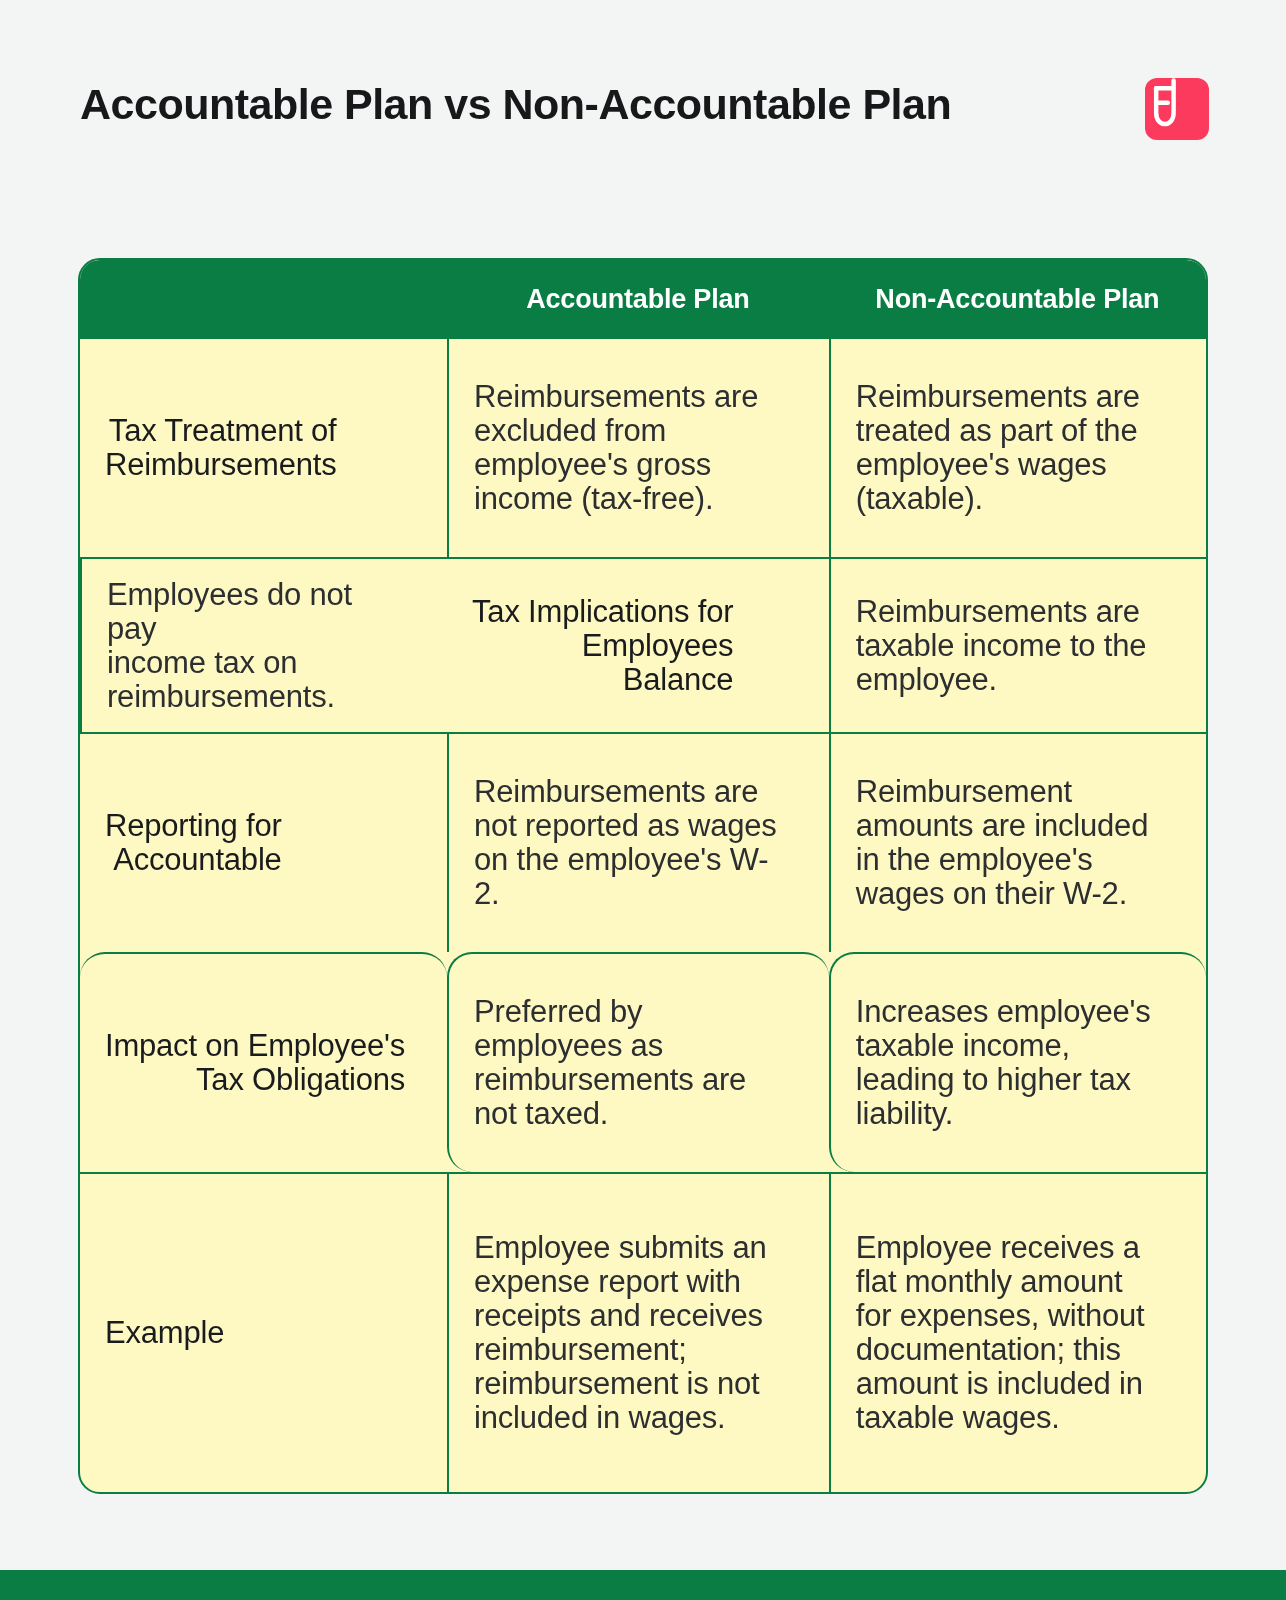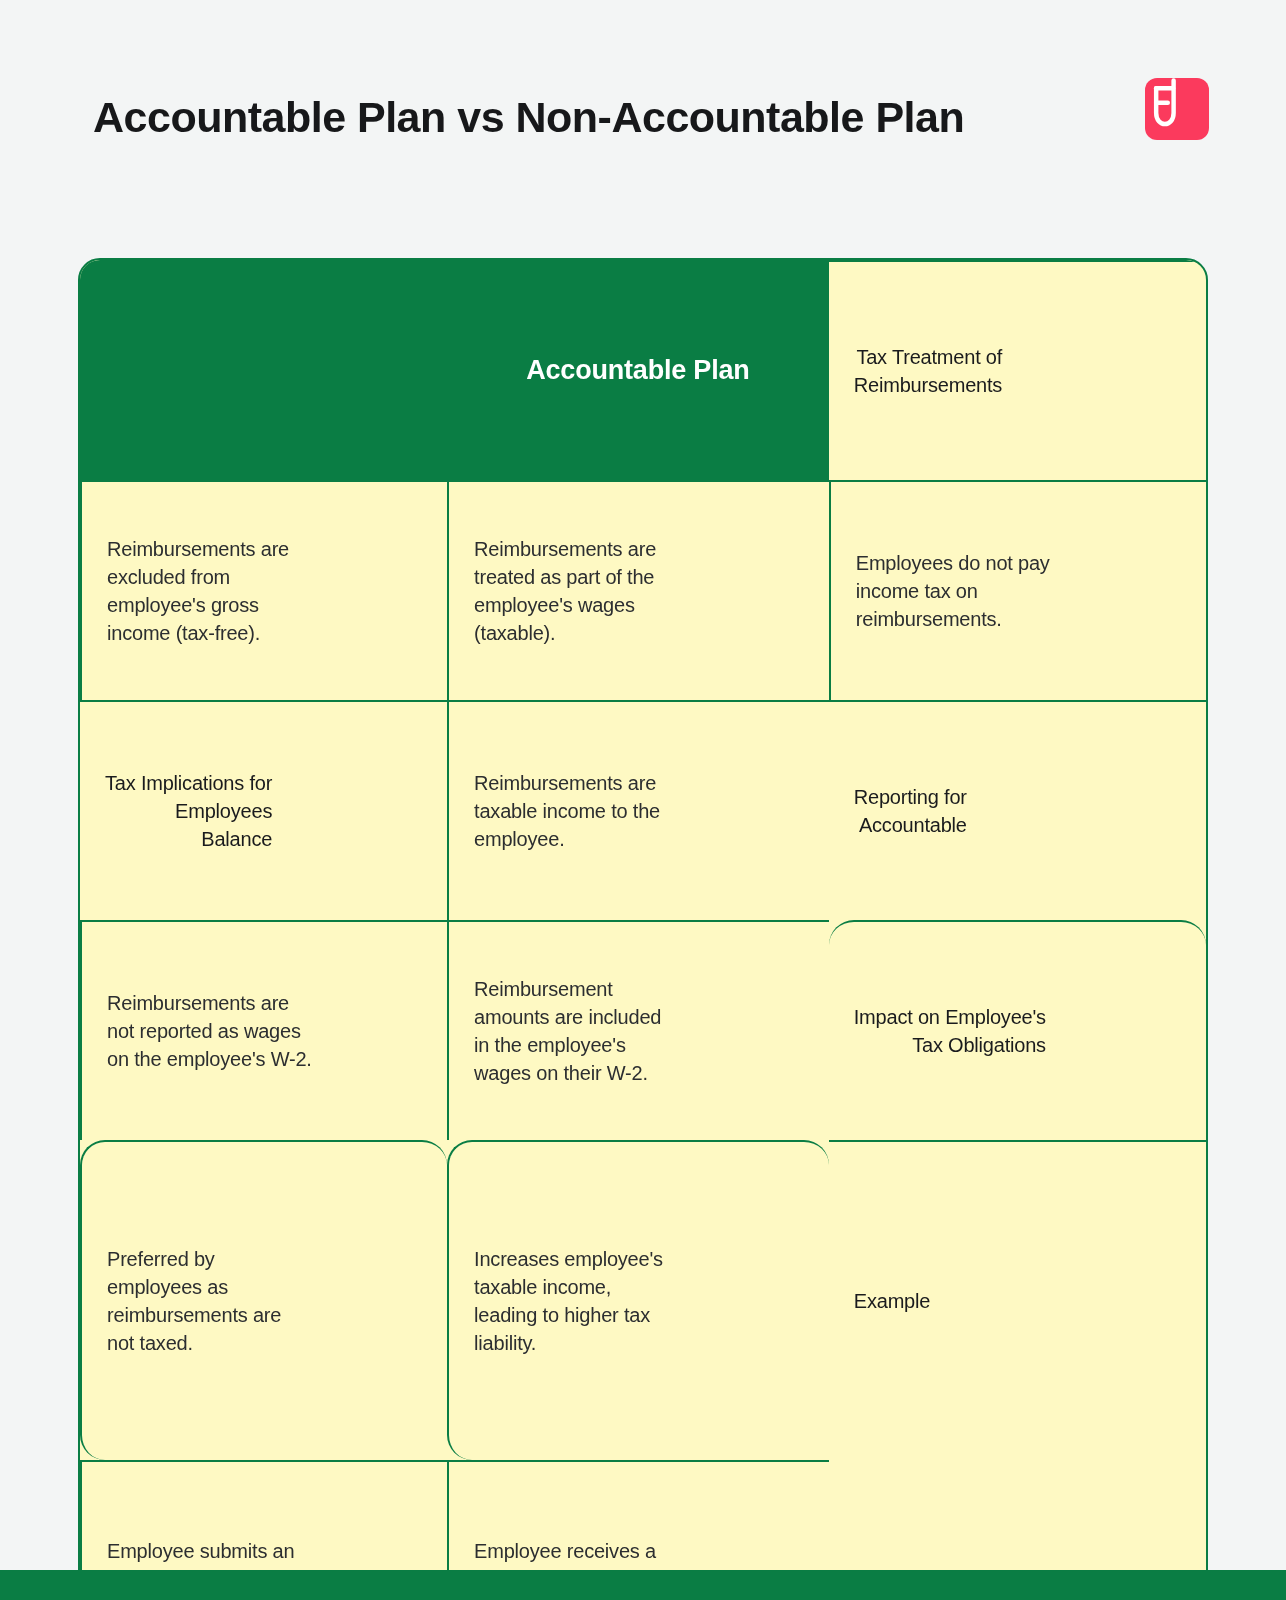--- a/index.html
+++ b/index.html
@@ -8,21 +8,21 @@
     width: 1286px; height: 1600px;
     position: relative;
     overflow: hidden;
     background: #F3F5F5;
     font-family: "Liberation Sans", sans-serif;
   }
   .page-title {
     position: absolute;
     left: 78px; top: 74px;
     max-width: 900px;
-    margin: 15px;
+    margin: 2px;
     font-size: 43px;
     line-height: 57px;
     font-weight: bold;
     letter-spacing: -0.5px;
     color: #17181A;
   }
   .logo {
     position: absolute;
     left: 1145px; top: 78px;
     width: 64px; height: 62px;
@@ -44,22 +44,22 @@
   }
   .cell {
     display: flex;
     align-items: center;
     padding: 16px 38px 16px 25px;
     border-top: 2px solid #0A7D44;
   }
   .cell.c2, .cell.c3 { border-left: 2px solid #0A7D44; }
   .cell span {
     white-space: pre-line;
-    font-size: 20px;
-    line-height: 28px;
+    font-size: 31px;
+    line-height: 34px;
     color: #2C2E30;
     letter-spacing: -0.2px;
   }
   .cell.label span { font-weight: normal; color: #1A1B1D; text-align: right; }
 
   .head {
     background: #0A7D44;
     border-top: none !important;
     border-left: none !important;
     justify-content: center;
@@ -94,20 +94,23 @@
   </svg>
 </div>
 
 <div class="tbl">
 
   <div class="cell head">
       <span></span>
     </div>
   <div class="cell head c2">
       <span>Accountable Plan</span>
+    </div>
+  <div class="cell head c3">
+      <span>Non-Accountable Plan</span>
     </div>
 
   <div class="cell label r1">
       <span>Tax Treatment of
 Reimbursements</span>
     </div>
   <div class="cell c2 r1">
       <span>Reimbursements are
 excluded from
 employee's gross

